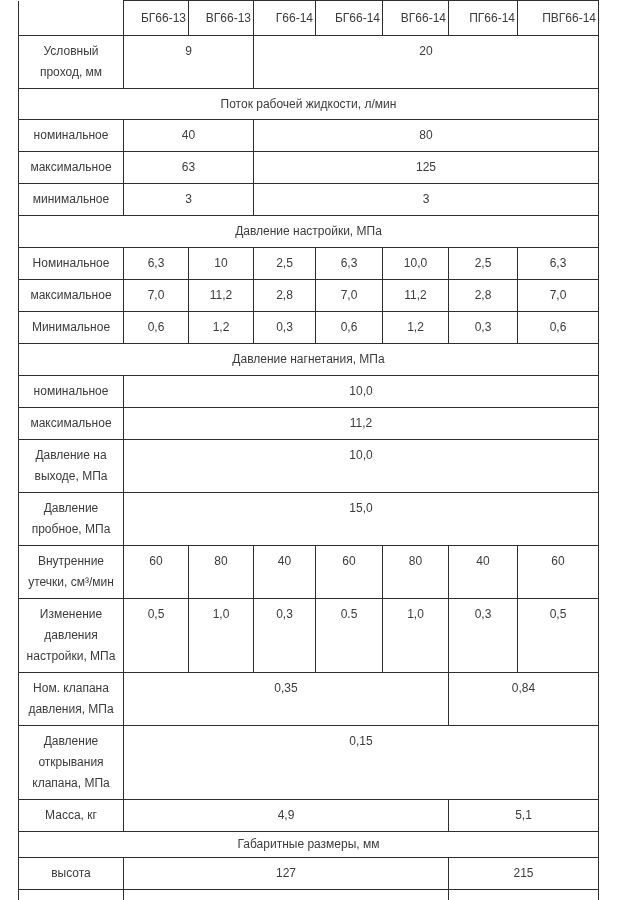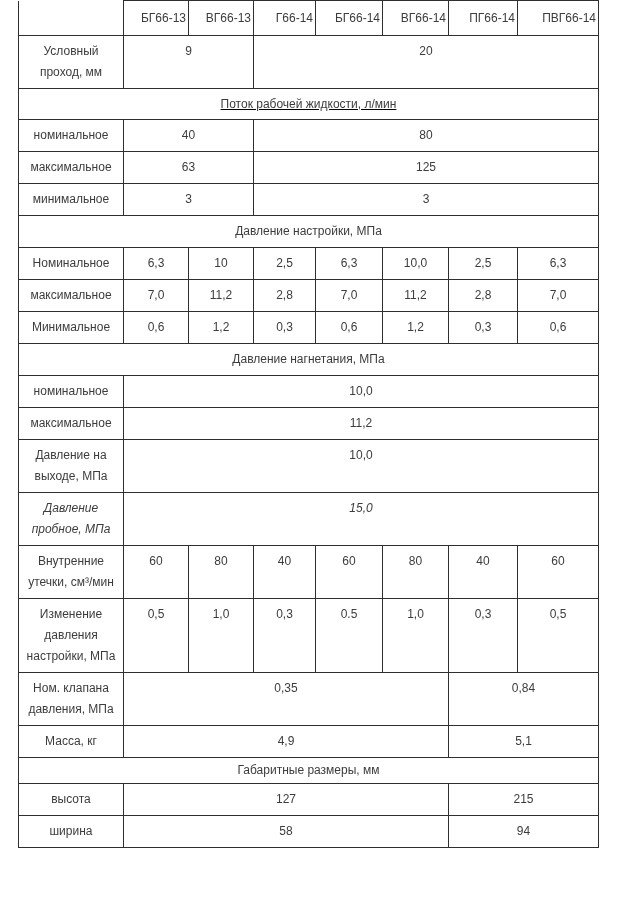--- a/index.html
+++ b/index.html
@@ -76,21 +76,21 @@
           <th>ПГ66-14</th>
           <th>ПВГ66-14</th>
         </tr>
       </thead>
     <tbody>
         <tr style="height: 50px; padding-left: 11px;">
           <td>Условный проход, мм</td>
           <td colspan="2">9</td>
           <td colspan="5">20</td>
         </tr>
-        <tr style="height: 31px; text-decoration: underline;">
+        <tr style="height: 31px;">
           <td colspan="8" class="section">Поток рабочей жидкости, л/мин</td>
         </tr>
         <tr style="height: 32px;">
           <td>номинальное</td>
           <td colspan="2">40</td>
           <td colspan="5">80</td>
         </tr>
         <tr style="height: 32px;">
           <td>максимальное</td>
           <td colspan="2">63</td>
@@ -142,21 +142,21 @@
           <td colspan="7">10,0</td>
         </tr>
         <tr style="height: 32px;">
           <td>максимальное</td>
           <td colspan="7">11,2</td>
         </tr>
         <tr style="height: 50px;">
           <td>Давление на выходе, МПа</td>
           <td colspan="7">10,0</td>
         </tr>
-        <tr style="height: 50px; font-style: italic;">
+        <tr style="height: 50px;">
           <td>Давление пробное, МПа</td>
           <td colspan="7">15,0</td>
         </tr>
         <tr style="height: 50px;">
           <td>Внутренние утечки, см³/мин</td>
           <td>60</td>
           <td>80</td>
           <td>40</td>
           <td>60</td>
           <td>80</td>
@@ -171,20 +171,24 @@
           <td>0.5</td>
           <td>1,0</td>
           <td>0,3</td>
           <td>0,5</td>
         </tr>
         <tr style="height: 50px;">
           <td>Ном. клапана давления, МПа</td>
           <td colspan="5">0,35</td>
           <td colspan="2">0,84</td>
         </tr>
+        <tr style="height: 68px;">
+          <td>Давление открывания клапана, МПа</td>
+          <td colspan="7">0,15</td>
+        </tr>
         <tr style="height: 32px;">
           <td>Масса, кг</td>
           <td colspan="5">4,9</td>
           <td colspan="2">5,1</td>
         </tr>
         <tr style="height: 25px;">
           <td colspan="8" class="section">Габаритные размеры, мм</td>
         </tr>
         <tr style="height: 32px;">
           <td>высота</td>

